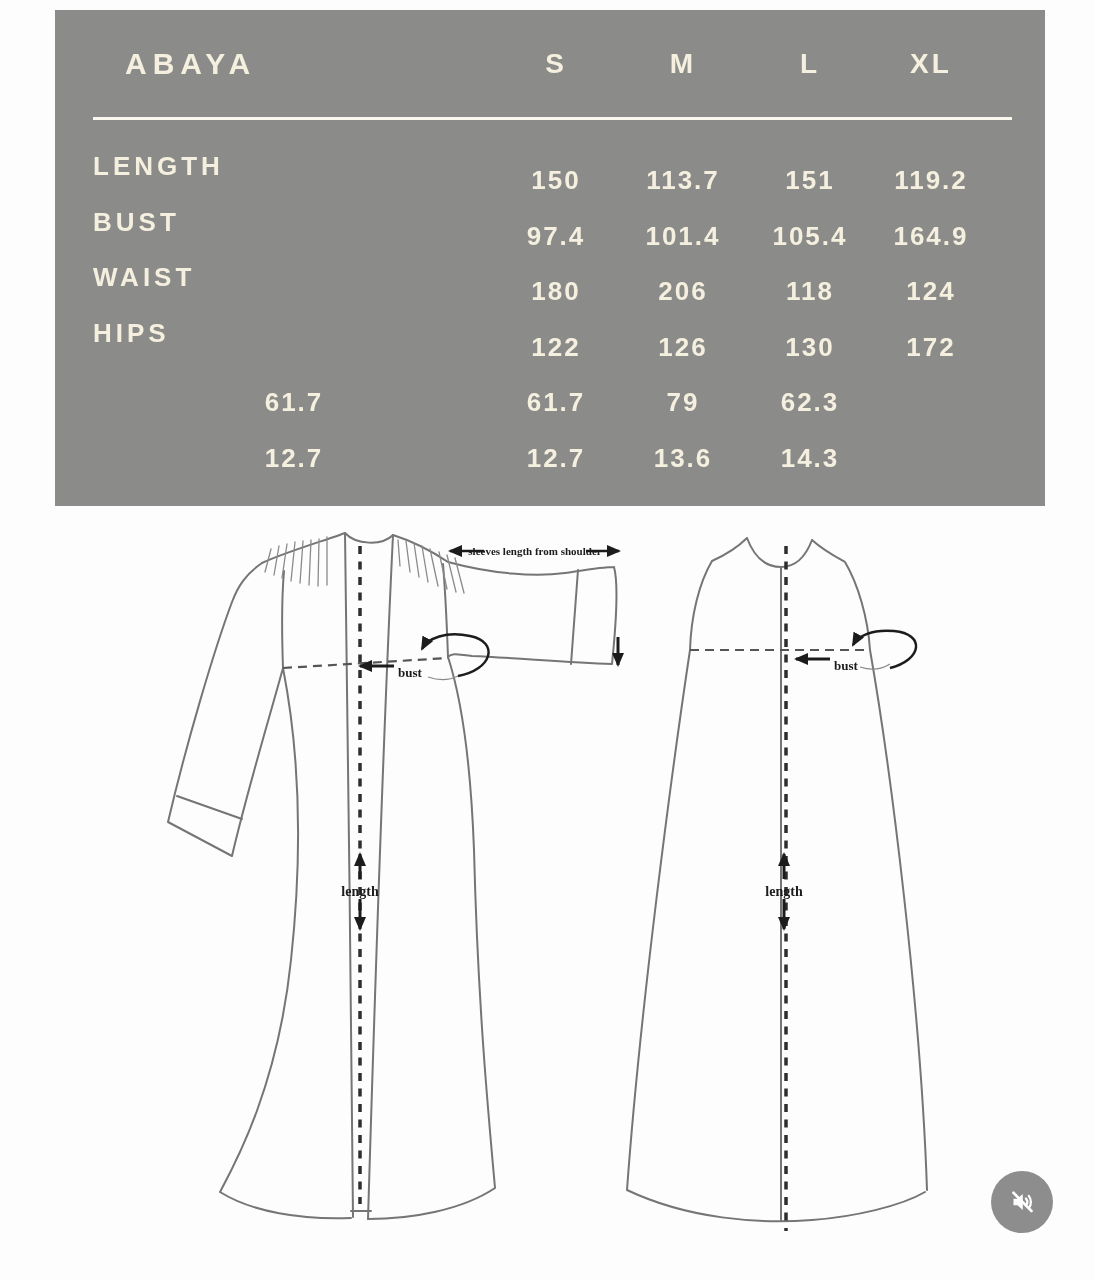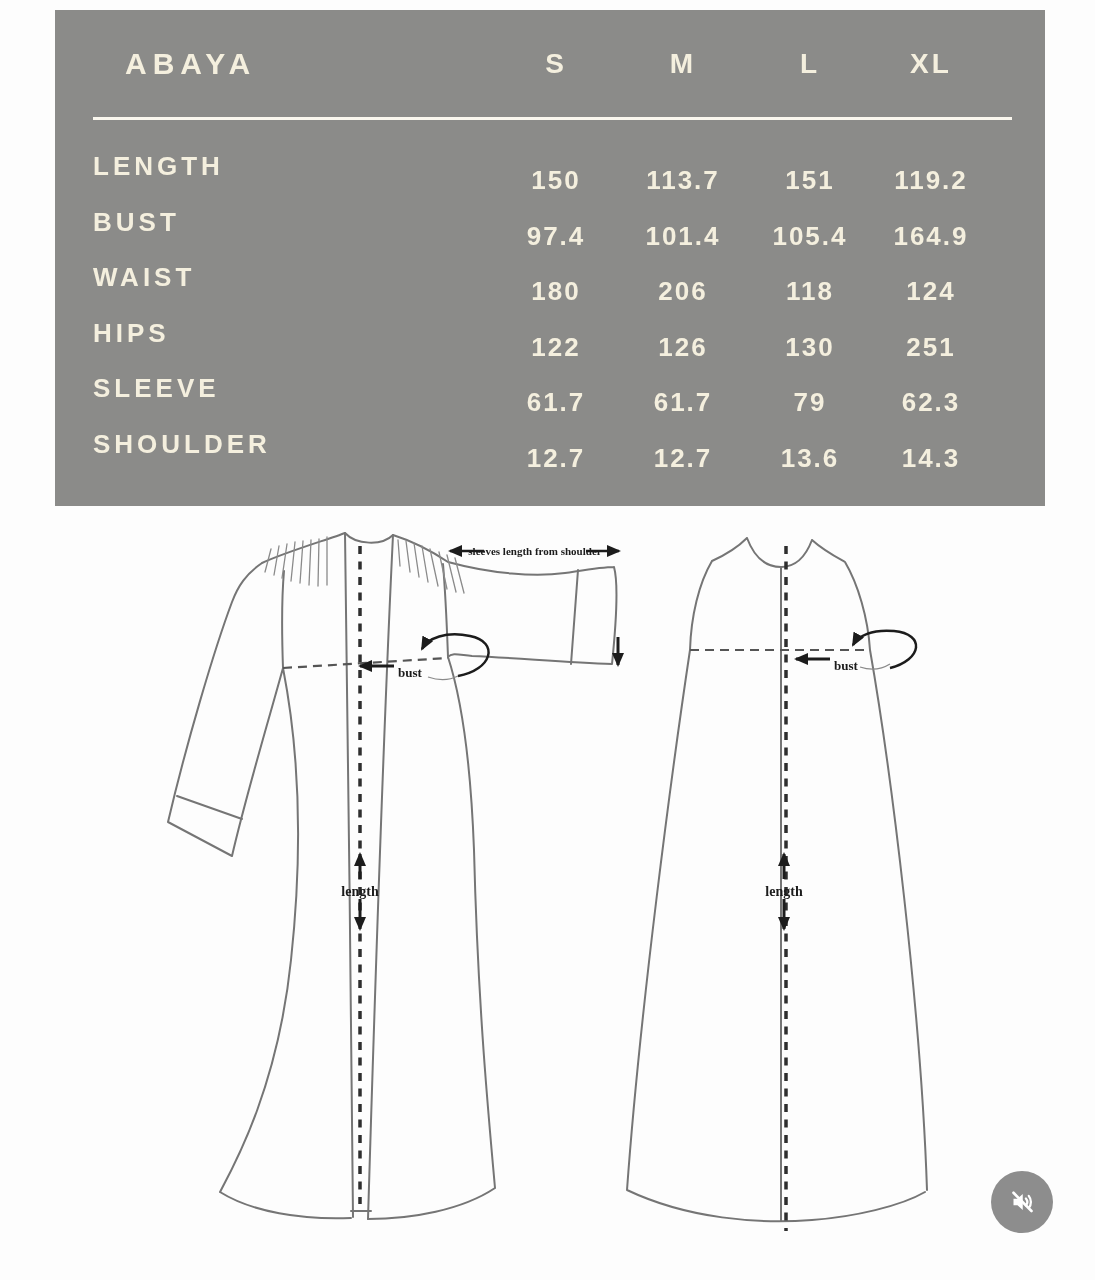--- a/index.html
+++ b/index.html
@@ -73,33 +73,31 @@
         <div class="rval">206</div>
         <div class="rval">118</div>
         <div class="rval">124</div>
       </div>
 
       <div class="prow">
         <div class="rlabel">HIPS</div>
         <div class="rval">122</div>
         <div class="rval">126</div>
         <div class="rval">130</div>
-        <div class="rval">251</div>
-      </div>
-
-      <div class="prow">
-        <div class="rlabel">SLEEVE</div>
+        <div class="rval">172</div>
+      </div>
+
+      <div class="prow">
         <div class="rval">61.7</div>
         <div class="rval">61.7</div>
         <div class="rval">79</div>
         <div class="rval">62.3</div>
       </div>
 
       <div class="prow">
-        <div class="rlabel">SHOULDER</div>
         <div class="rval">12.7</div>
         <div class="rval">12.7</div>
         <div class="rval">13.6</div>
         <div class="rval">14.3</div>
       </div>
 
     </div>
   </div>
 
   <svg class="diagram" viewBox="0 0 1095 1280">

